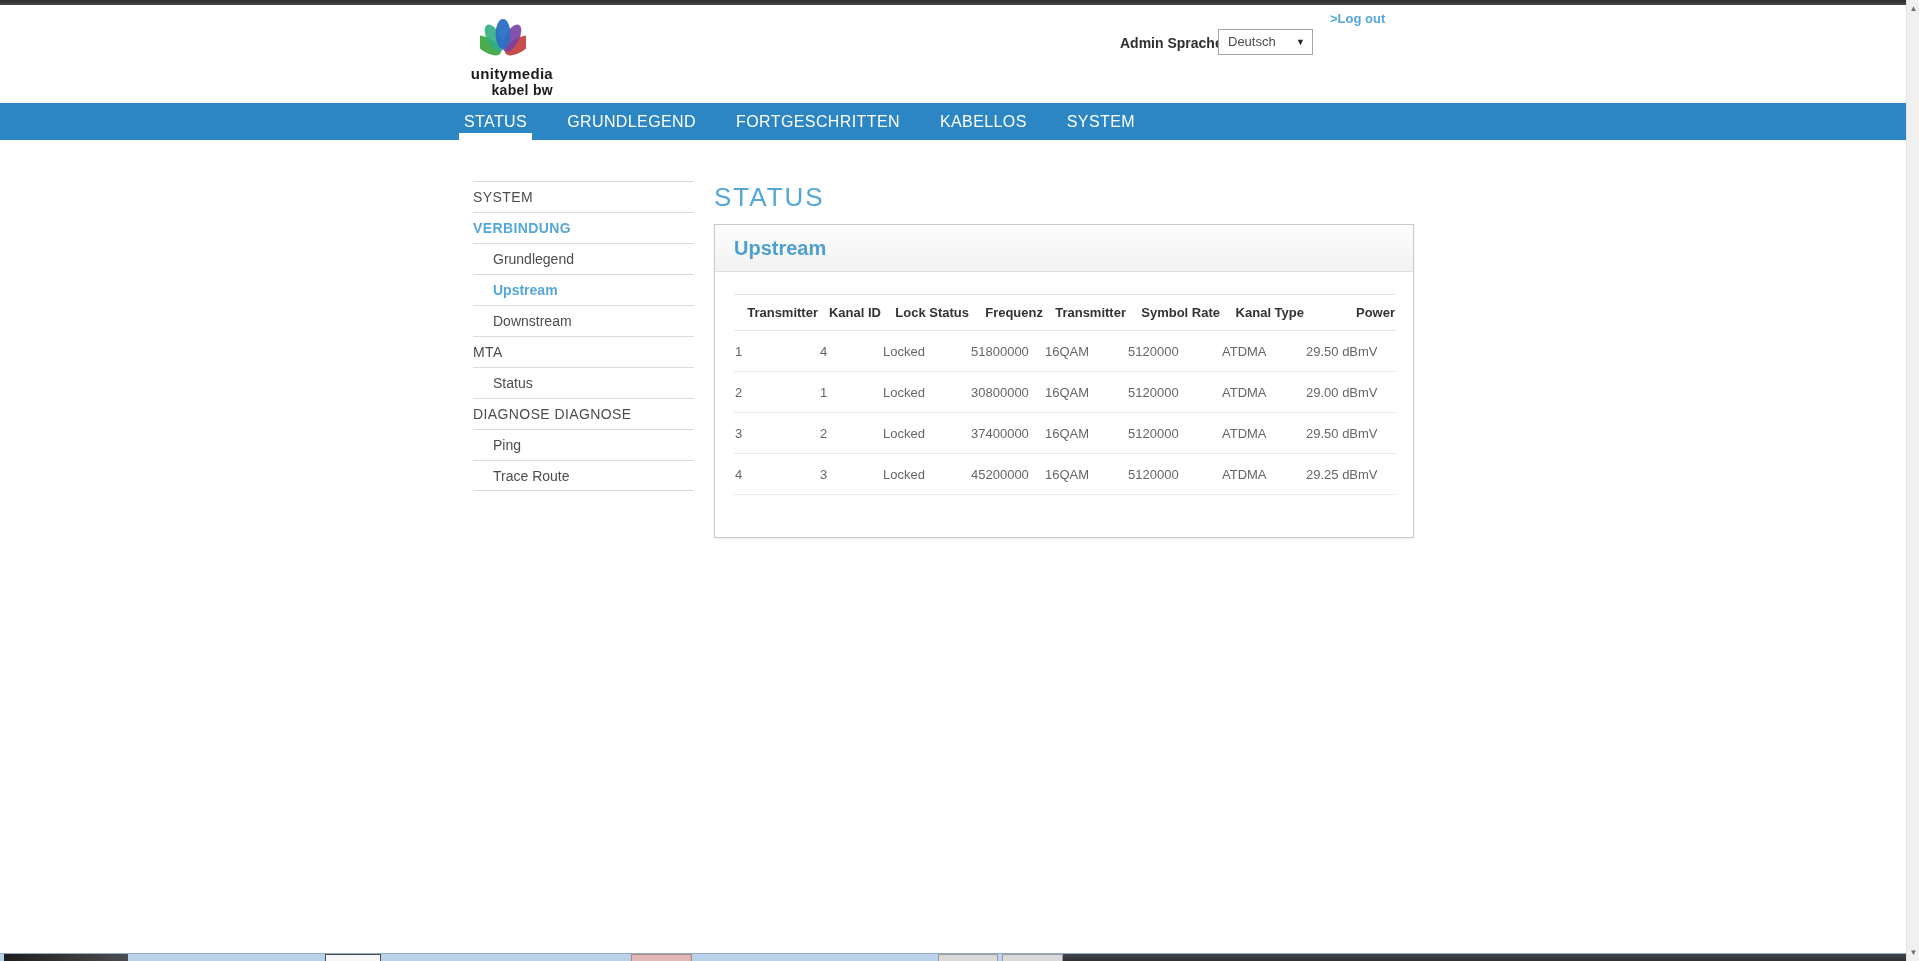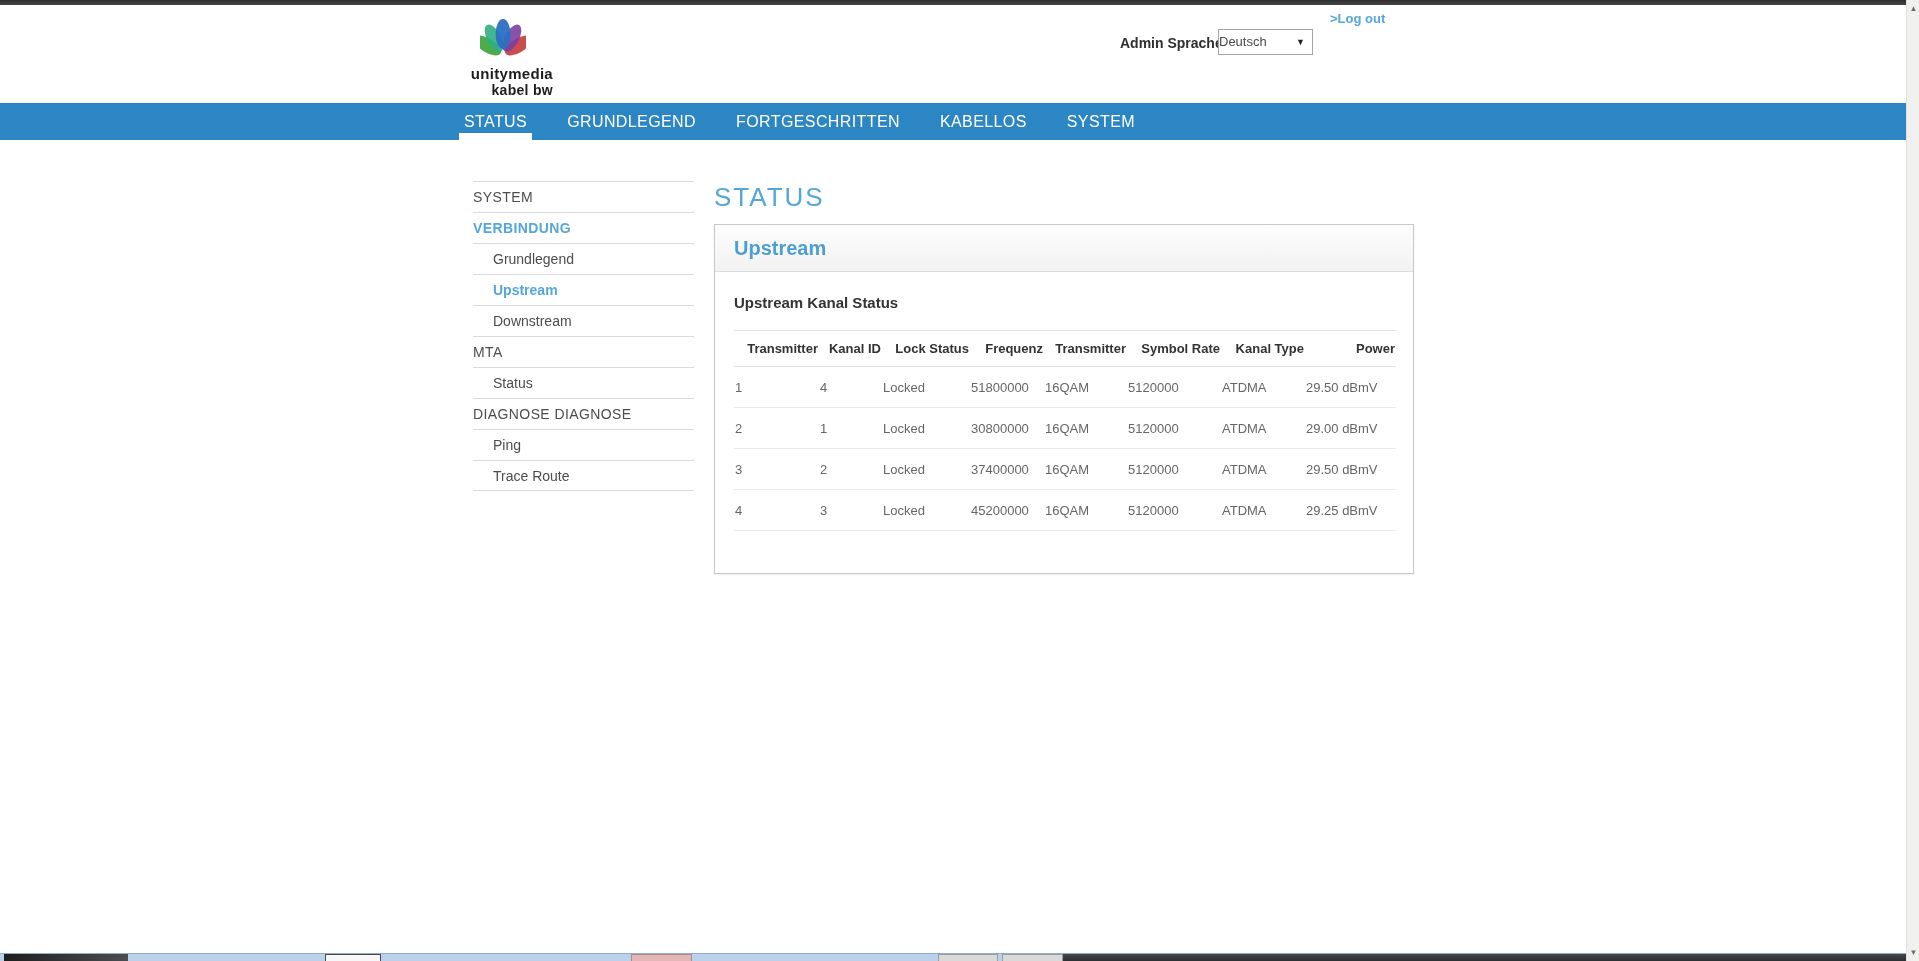--- a/index.html
+++ b/index.html
@@ -16,21 +16,21 @@
   .logo { position:absolute; left:453px; top:14px; width:100px; text-align:right; cursor:pointer; }
   .logo-flower { display:block; margin:0 auto; }
   .logo-line { font-weight:bold; color:#1c1c1c; line-height:1.15; letter-spacing:0.3px; }
   .logo-line.l1 { font-size:15px; }
   .logo-line.l2 { font-size:14px; }
   .logout { position:absolute; left:1330px; top:6px; color:#55a7d8; font-weight:bold;
     font-size:13px; cursor:pointer; }
   .lang-label { position:absolute; left:1120px; top:30px; font-size:14px; font-weight:bold; color:#2f2f2f; }
   .lang-select { position:absolute; left:1218px; top:24px; width:95px; height:26px;
     border:1px solid #a6a6a6; background:#fff; font-size:13px; color:#4a4a4a;
-    line-height:24px; padding-left:0; cursor:pointer; }
+    line-height:24px; padding-left:9px; cursor:pointer; }
   .lang-select .chev { position:absolute; right:7px; top:0; font-size:9px; color:#222; line-height:24px; }
   
   .main-nav { position:absolute; left:0; top:103px; width:1906px; height:37px; background:#2d86c4; }
   .nav-inner { padding-left:459px; height:100%; display:flex; }
   .nav-item { position:relative; color:#ffffff; font-size:16px; letter-spacing:0.4px;
     margin-right:30px; padding:0 5px; display:flex; align-items:center; height:100%; cursor:pointer; }
   .nav-item.active::after { content:""; position:absolute; left:0; right:0; bottom:0;
     height:7px; background:#ffffff; }
   
   .sidebar { position:absolute; left:473px; top:181px; width:221px; }
@@ -123,21 +123,20 @@
   <div class="side-item sub">Trace Route</div>
 </div>
 
 <div class="page-title">STATUS</div>
 
 <div class="panel">
   <div class="panel-header">
     <span class="panel-title">Upstream</span>
   </div>
   <div class="panel-body">
-    <div class="table-title">Upstream Kanal Status</div>
     <table class="status-table">
       <colgroup>
         <col style="width:85px">
           <col style="width:63px">
           <col style="width:88px">
           <col style="width:74px">
         <col style="width:83px">
           <col style="width:94px">
           <col style="width:84px">
           <col>

